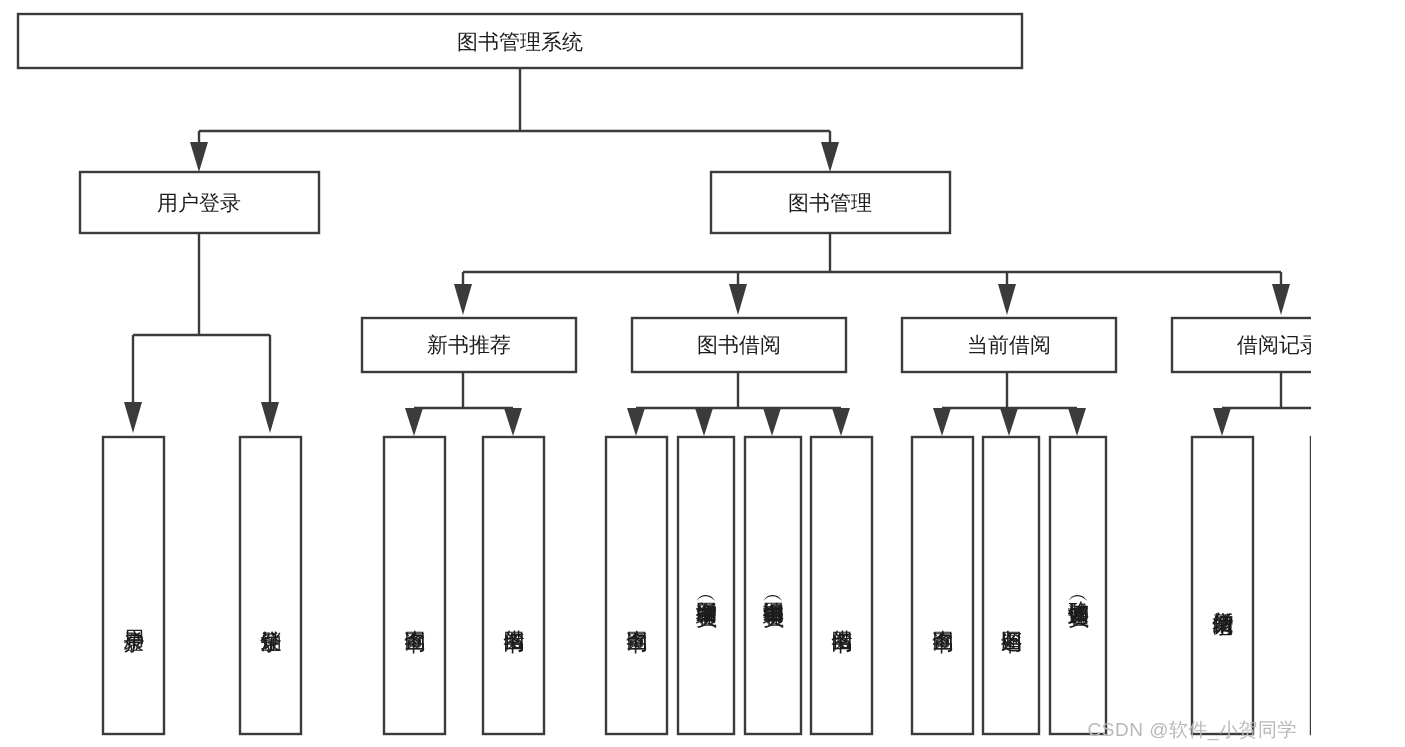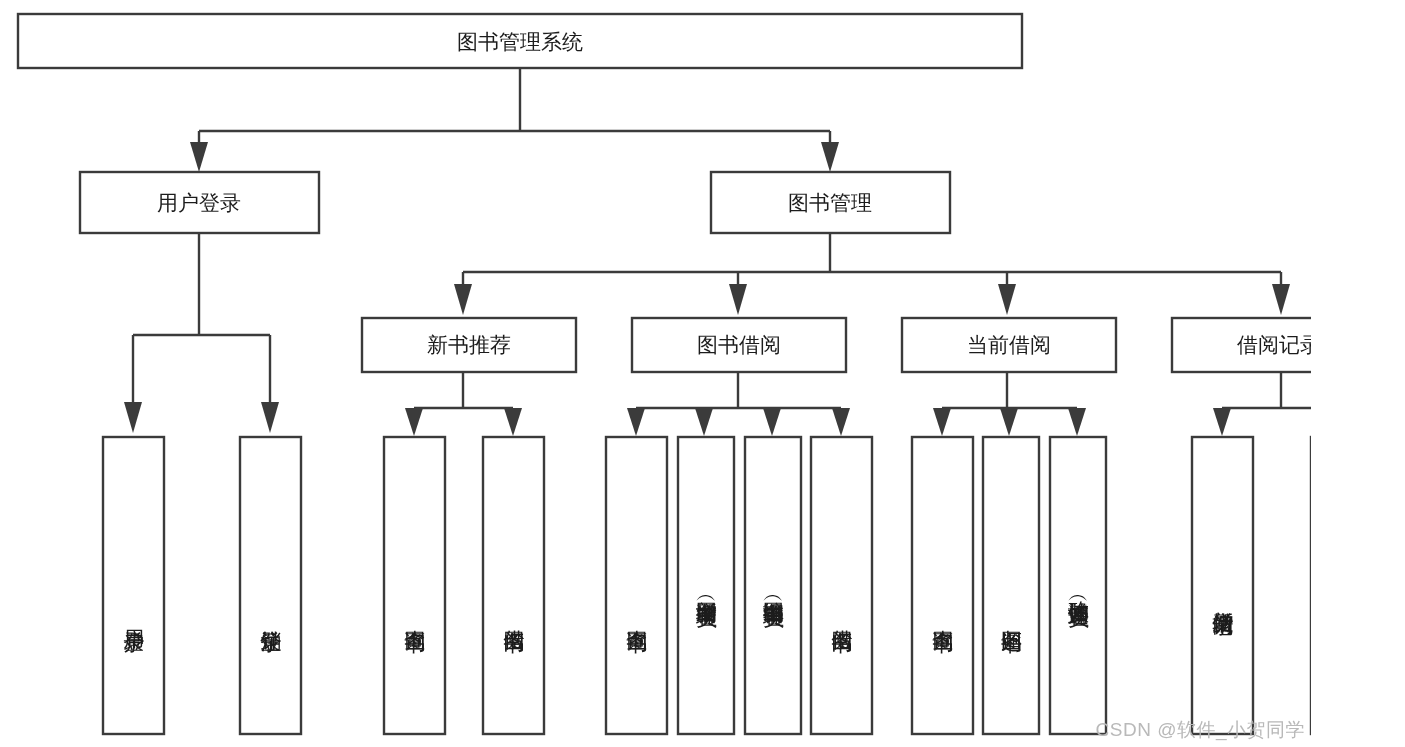--- a/index.html
+++ b/index.html
@@ -63,21 +63,21 @@
   }
   .leaf-label-wrap {
     position: absolute;
     display: flex;
     align-items: center;
     justify-content: center;
     pointer-events: none;
   }
   .watermark {
     position: absolute;
-    right: 6px;
+    right: 14px;
     bottom: 4px;
     font-family: "Liberation Sans", "DejaVu Sans", sans-serif;
     font-size: 19px;
     color: #b9b9b9;
     letter-spacing: 0.5px;
     white-space: nowrap;
   }
 </style>
 </head>
 <body>

